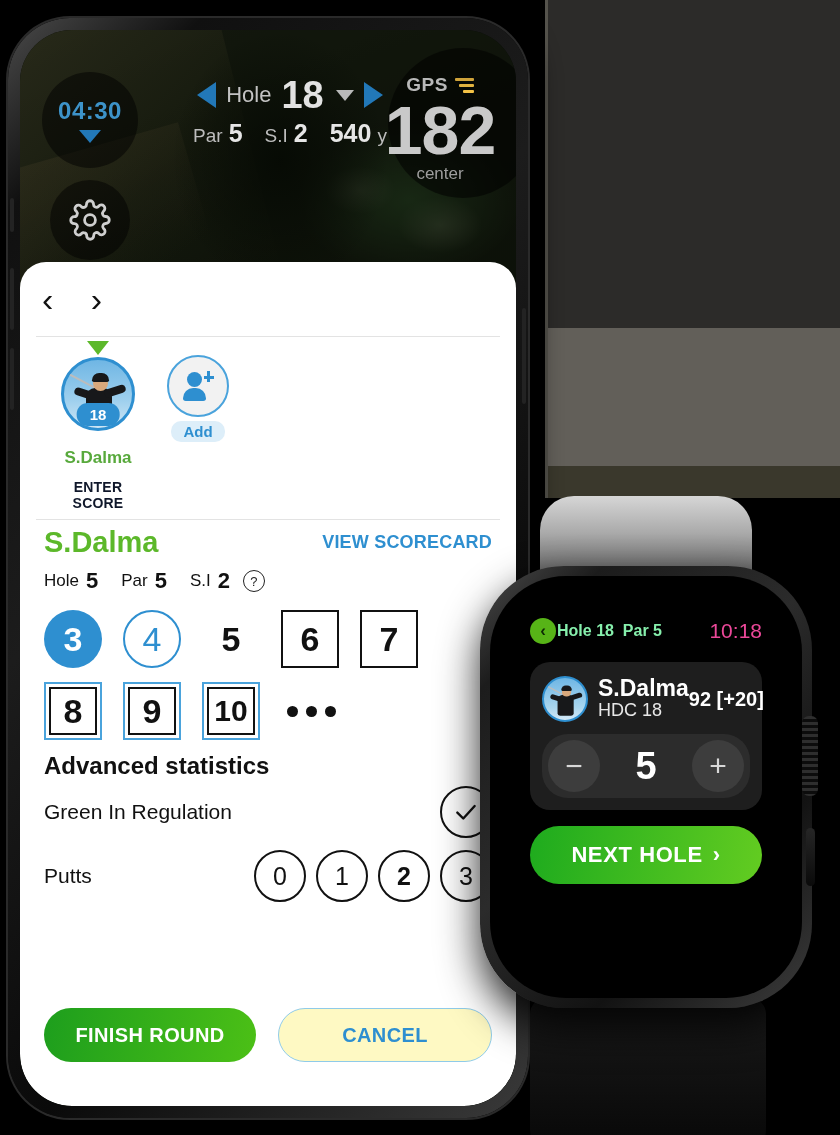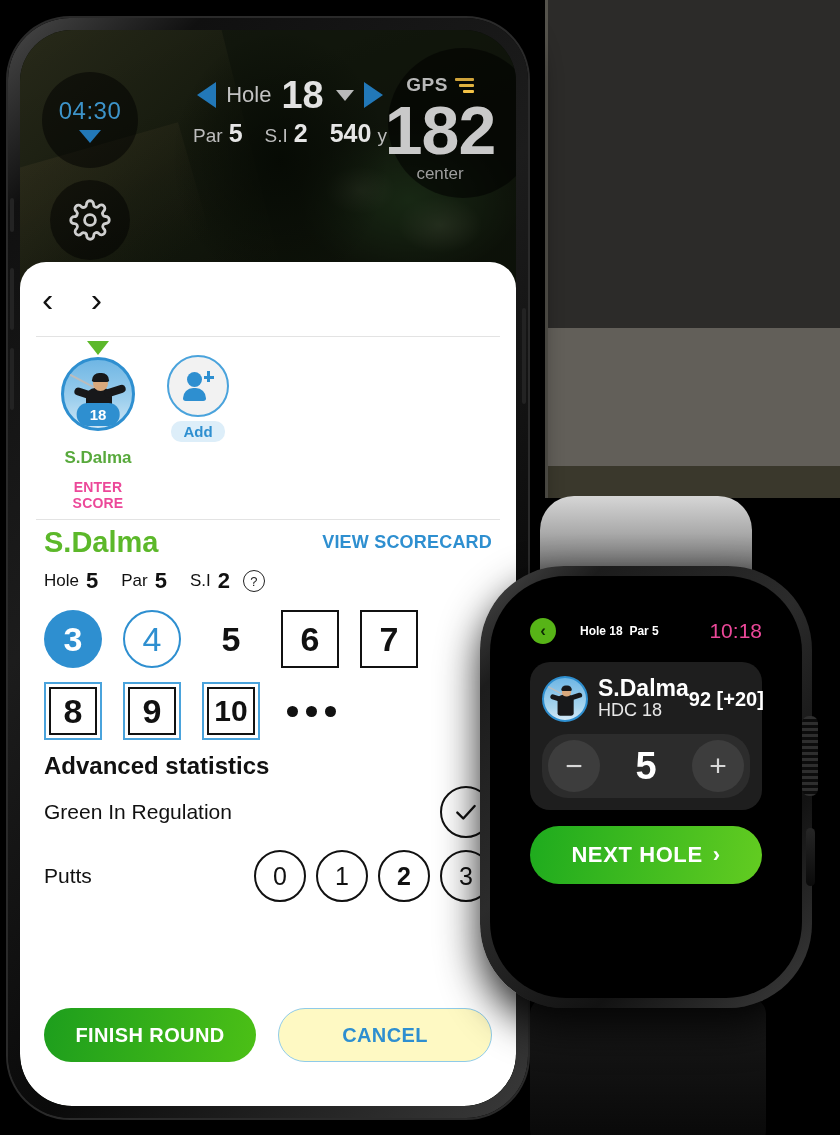--- a/index.html
+++ b/index.html
@@ -104,21 +104,21 @@
   .hole-word { color:#c3c3c3; font-size:22px; }
   .hole-num { color:#e2e2e2; font-size:38px; font-weight:700; line-height:1; }
   .par-row { display:flex; align-items:baseline; justify-content:center; gap:6px; margin-top:5px; color:#bdbdbd; font-size:19px;}
   .par-row b { color:#e6e6e6; font-size:25px; font-weight:700; }
   .par-row .sp { width:10px; display:inline-block; }
 
   
   .circ-ctl { position:absolute; border-radius:50%; background:rgba(0,0,0,.5);
               display:flex; align-items:center; justify-content:center; flex-direction:column;}
   .ctl-time { left:22px; top:42px; width:96px; height:96px; }
-  .ctl-time .t { color:#3d93c9; font-size:24px; font-weight:400; letter-spacing:.5px;}
+  .ctl-time .t { color:#3d93c9; font-size:24px; font-weight:700; letter-spacing:.5px;}
   .ctl-time .cv { width:0;height:0;border-left:11px solid transparent;border-right:11px solid transparent;border-top:13px solid #2278b8; margin-top:5px;}
   .ctl-gear { left:30px; top:150px; width:80px; height:80px; }
   .ctl-club { left:30px; top:250px; width:80px; height:80px; }
 
   
   .sheet {
     position:absolute; left:0; right:0; top:232px; bottom:0;
     background:#fff; border-radius:26px 26px 52px 52px;
   }
   .sheet-head { position:relative; height:74px; display:flex; align-items:center; padding:0 22px;}
@@ -138,21 +138,21 @@
   .golfer { position:absolute; left:50%; top:14px; transform:translateX(-48%); }
   .golfer .body { position:absolute; left:-12px; top:14px; width:26px; height:34px; background:#17181a; border-radius:9px 9px 4px 4px;}
   .golfer .head { position:absolute; left:-5px; top:2px; width:15px; height:15px; background:#d8a87c; border-radius:50%;}
   .golfer .cap  { position:absolute; left:-6px; top:-1px; width:17px; height:9px; background:#17181a; border-radius:8px 8px 2px 2px;}
   .golfer .armL { position:absolute; left:-24px; top:16px; width:24px; height:8px; background:#17181a; border-radius:5px; transform:rotate(18deg);}
   .golfer .armR { position:absolute; left:6px; top:13px; width:22px; height:8px; background:#17181a; border-radius:5px; transform:rotate(-18deg);}
   .golfer .club { position:absolute; left:-34px; top:6px; width:36px; height:2px; background:#bcbcbc; transform:rotate(28deg);}
   .hdc-badge { position:absolute; left:50%; transform:translateX(-50%); top:62px;
                background:#2e8fd0; color:#fff; font-size:15px; font-weight:700; padding:3px 13px; border-radius:11px; }
   .pl-name { margin-top:17px; color:#58a93c; font-size:17px; font-weight:700; }
-  .enter-score { margin-top:11px; color:#ec4899; font-size:14px; font-weight:800; line-height:1.15; letter-spacing:.2px;}
+  .enter-score { margin-top:11px; color:#0f172a; font-size:14px; font-weight:800; line-height:1.15; letter-spacing:.2px;}
   .add-circle { width:62px; height:62px; border-radius:50%; border:2px solid #4aa3dc; background:#f2f2f2;
                 margin:6px auto 0 auto; display:flex; align-items:center; justify-content:center; position:relative;}
   .add-person { position:relative; width:30px; height:28px; }
   .add-person .h { position:absolute; left:4px; top:0; width:15px; height:15px; border-radius:50%; background:#2e8fd0;}
   .add-person .t { position:absolute; left:0; top:16px; width:23px; height:13px; border-radius:11px 11px 3px 3px; background:#2e8fd0;}
   .add-person .p1{ position:absolute; right:-1px; top:4px; width:10px; height:3px; background:#2e8fd0;}
   .add-person .p2{ position:absolute; right:3px; top:-1px; width:3px; height:11px; background:#2e8fd0;}
   .add-label { margin-top:4px; display:inline-block; background:#ddeef9; color:#2e8fd0; font-size:15px; font-weight:700;
                border-radius:10px; padding:2px 12px; }
 
@@ -228,21 +228,21 @@
     border-radius:58px; background:#000; overflow:hidden; padding:14px 18px;
   }
   .crown { position:absolute; right:-6px; top:150px; width:16px; height:80px; border-radius:7px;
            background:repeating-linear-gradient(180deg,#2e2e2e 0px,#2e2e2e 3px,#0c0c0c 3px,#0c0c0c 6px); }
   .sidebtn { position:absolute; right:-3px; top:262px; width:9px; height:58px; border-radius:5px;
              background:linear-gradient(180deg,#262626,#0a0a0a); }
 
   .w-top { display:flex; align-items:center; height:30px; }
   .w-back { width:26px; height:26px; border-radius:50%; background:#57b417; display:flex;
             align-items:center; justify-content:center; color:#0d2a05; font-size:17px; font-weight:700; }
-  .w-hole { color:#ffffff; font-size:12px; font-weight:600; margin-left:24px; white-space:nowrap;}
+  .w-hole { color:#86efac; font-size:16px; font-weight:600; margin-left:1px; white-space:nowrap;}
   .w-hole b { font-weight:700; }
   .w-time { margin-left:auto; color:#ec4899; font-size:21px; font-weight:400; }
   .w-card { margin-top:16px; background:#1e1e1e; border-radius:20px; padding:14px 12px 12px 12px; }
   .w-prow { display:flex; align-items:center; }
   .w-avatar { width:46px; height:46px; border-radius:50%; border:2px solid #2e8fd0; overflow:hidden; position:relative;
               background:linear-gradient(180deg,#6fb6e4 0%,#a9d6ef 70%,#d4e9f7 100%); flex:0 0 auto;}
   .w-avatar .golfer { top:8px; transform:translateX(-48%) scale(.62); }
   .w-pinfo { margin-left:10px; }
   .w-pname { color:#fff; font-size:23px; font-weight:700; line-height:1.05; }
   .w-phdc { color:#e8e8e8; font-size:18px; line-height:1.2; }

